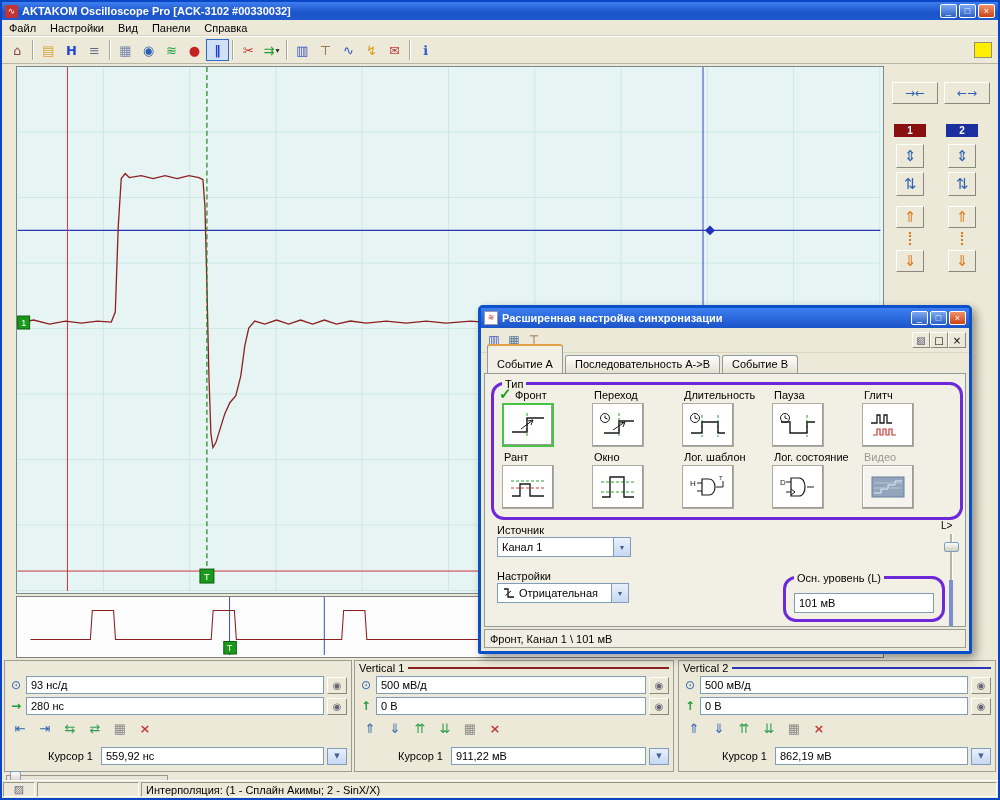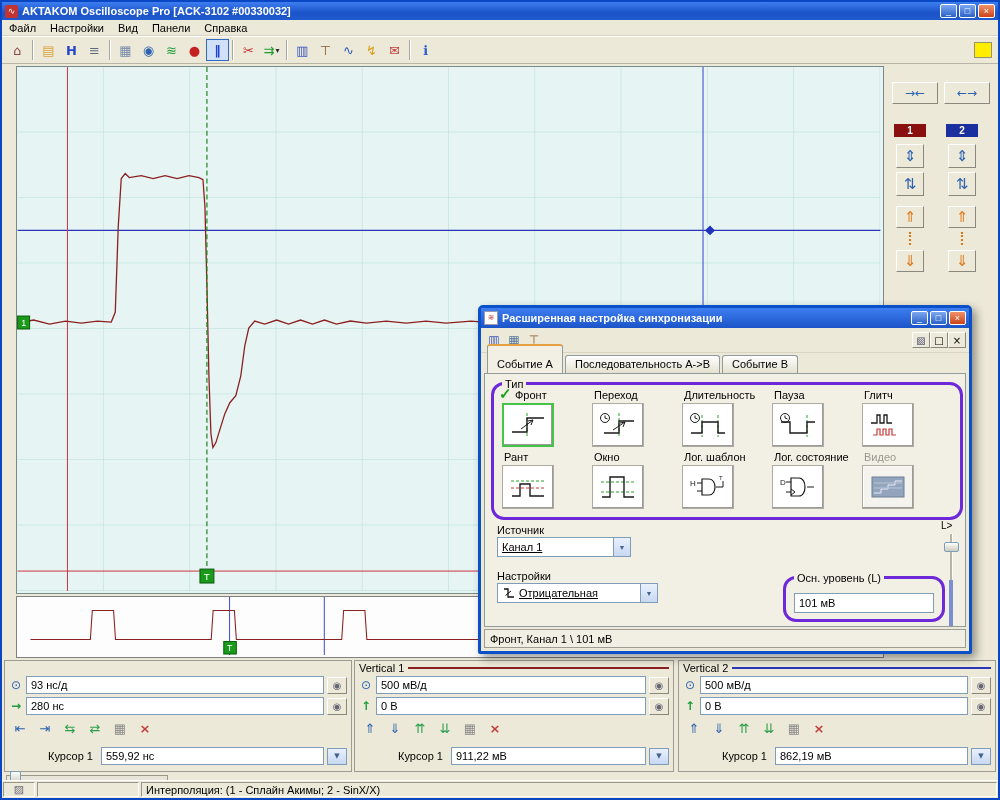--- a/index.html
+++ b/index.html
@@ -87,21 +87,21 @@
   .tlab{position:relative;height:12px;white-space:nowrap;padding-left:2px;}
   .tlab .check{position:absolute;left:-3px;top:-4px;color:#18a018;font-weight:bold;font-size:15px;}
   .tlab.with-check{padding-left:13px;}
   .tlab.dis{color:#9a9890;}
   .tbtn2{position:absolute;top:14px;left:0;width:52px;height:44px;background:#fff;border:1px solid #aeaca0;
          box-shadow:inset -1px -1px 0 #9a9a9a,inset 1px 1px 0 #fdfdfd;display:flex;align-items:center;justify-content:center;padding:0;}
   .tbtn2.sel{border:2px solid #47c447;}
   .tbtn2.dis{background:#f4f3ee;}
   .flabel{position:absolute;white-space:nowrap;}
   .combo{position:absolute;height:20px;border:1px solid #7f9db9;background:#fff;display:flex;align-items:center;box-sizing:border-box;}
-  .cval{flex:1;padding:0 4px;white-space:nowrap;overflow:hidden;display:flex;align-items:center;gap:3px;text-decoration:underline;}
+  .cval{flex:1;padding:0 4px;white-space:nowrap;overflow:hidden;display:flex;align-items:center;gap:3px;}
   .carr{width:16px;height:100%;display:flex;align-items:center;justify-content:center;background:linear-gradient(#e9f0fc,#c7d8f2);
         border-left:1px solid #7f9db9;color:#41618e;font-size:7px;}
   .lvl-fld{position:absolute;left:8px;top:14px;right:8px;height:18px;background:#fff;border:1px solid #7f9db9;display:flex;align-items:center;padding:0 4px;}
   .vslider{position:absolute;width:16px;height:92px;}
   .vtrack{position:absolute;left:7px;top:0;width:2px;height:100%;background:#b8b5a5;border-right:1px solid #fff;}
   .vfill{position:absolute;left:6px;top:46px;bottom:0;width:4px;background:#7a8fd0;}
   .vthumb{position:absolute;left:1px;top:8px;width:13px;height:8px;background:linear-gradient(#fdfdfb,#cfcdbe);border:1px solid #7b9ebd;border-radius:2px;}
   .dlg-status{position:absolute;left:3px;right:3px;bottom:3px;height:17px;border:1px solid #9c9c94;background:#f1efe3;
               display:flex;align-items:center;padding:0 5px;}
 </style>
@@ -476,21 +476,21 @@
 
       <span class="flabel" style="left:12px;top:150px">Источник</span>
       <div class="combo" style="left:12px;top:163px;width:134px">
         <span class="cval">
             <span>Канал 1</span>
           </span>
         <span class="carr">▼</span>
       </div>
 
       <span class="flabel" style="left:12px;top:196px">Настройки</span>
-      <div class="combo" style="left:12px;top:209px;width:161px">
+      <div class="combo" style="left:12px;top:209px;width:132px">
         <span class="cval">
           <svg width="14" height="13" viewBox="0 0 14 13">
             <path d="M2 2 H6 V10 H12" stroke="#111" fill="none" stroke-width="1.3"></path>
             <path d="M3.5 8.5 L9 4" stroke="#111"></path>
           </svg>
           <span>Отрицательная</span>
         </span>
         <span class="carr">▼</span>
       </div>
 

